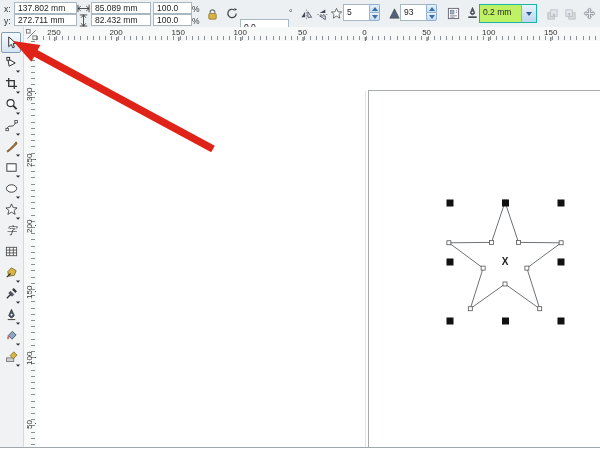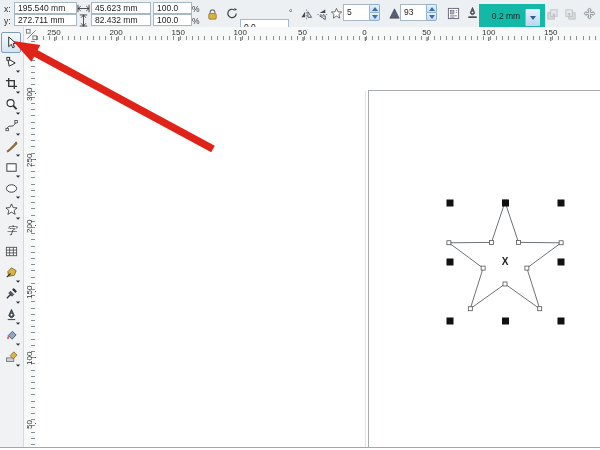--- a/index.html
+++ b/index.html
@@ -18,21 +18,21 @@
     display:flex;align-items:center;justify-content:center;}
   .pbtn.disabled{opacity:.45}
   .spin{position:absolute;width:11px;height:17px;display:flex;flex-direction:column;}
   .spin b{flex:1;background:linear-gradient(#e8f2fb,#c7ddf2);border:1px solid #8fb2d4;
     display:flex;align-items:center;justify-content:center;}
   .spin b:first-child{border-bottom-width:0;border-radius:2px 2px 0 0}
   .spin b:last-child{border-radius:0 0 2px 2px}
   .spin i{width:0;height:0;border-left:3px solid transparent;border-right:3px solid transparent;}
   .spin .up i{border-bottom:4px solid #3a6ea5}
   .spin .dn i{border-top:4px solid #3a6ea5}
-  .drop{position:absolute;height:17px;background:#14b8a6;border:5px solid #14b8a6;display:flex;text-align:center;}
+  .drop{position:absolute;height:17px;background:#bef264;border:1px solid #14b8a6;display:flex;}
   .drop .val{flex:1;font-size:8.5px;line-height:15px;padding-left:3px;color:#222}
   .drop .btn{width:14px;background:linear-gradient(#e8f2fb,#bcd6ef);border-left:1px solid #8fb2d4;
     border-radius:1px;display:flex;align-items:center;justify-content:center;}
   .drop .btn i{width:0;height:0;border-left:3.5px solid transparent;border-right:3.5px solid transparent;
     border-top:4.5px solid #2f5e92;}
 
   
   .hruler{position:absolute;left:23px;top:27px;width:577px;height:14px;background:#f7f8f8;
     border-bottom:1px solid #b4b9be;}
   .hruler .ticks{position:absolute;left:14px;right:0;bottom:1px;height:4px;
@@ -68,30 +68,30 @@
 
   .overlay{position:absolute;left:0;top:0;width:600px;height:450px;pointer-events:none;}
 </style>
 </head>
 <body>
 
 <div class="app">
 
   <div class="propbar">
     <span class="lbl" style="left:4px;top:4px">x:</span>
-    <div class="field" style="left:14px;top:2px;width:58px;height:10px">195.540 mm</div>
+    <div class="field" style="left:14px;top:2px;width:58px;height:10px">137.802 mm</div>
     <span class="lbl" style="left:4px;top:16px">y:</span>
     <div class="field" style="left:14px;top:14px;width:58px;height:10px">272.711 mm</div>
 
     <i class="pbicon" style="left:77px;top:2px">
         <svg width="13" height="13" viewBox="0 0 14 14" xmlns="http://www.w3.org/2000/svg">
           <path d="M1 7 H13 M1 7 L4 4.5 M1 7 L4 9.5 M13 7 L10 4.5 M13 7 L10 9.5 M1 3 V11 M13 3 V11" stroke="#444" fill="none"></path>
         </svg>
       </i>
-    <div class="field" style="left:91px;top:2px;width:55px;height:10px">45.623 mm</div>
+    <div class="field" style="left:91px;top:2px;width:55px;height:10px">85.089 mm</div>
     <i class="pbicon" style="left:77px;top:14px">
         <svg width="13" height="13" viewBox="0 0 14 14" xmlns="http://www.w3.org/2000/svg">
           <path d="M7 1 V13 M7 1 L4.5 4 M7 1 L9.5 4 M7 13 L4.5 10 M7 13 L9.5 10 M3 1 H11 M3 13 H11" stroke="#444" fill="none"></path>
         </svg>
       </i>
     <div class="field" style="left:91px;top:14px;width:55px;height:10px">82.432 mm</div>
 
     <div class="field" style="left:153px;top:2px;width:34px;height:10px">100.0</div>
     <span class="lbl" style="left:192px;top:4px">%</span>
     <div class="field" style="left:153px;top:14px;width:34px;height:10px">100.0</div>

